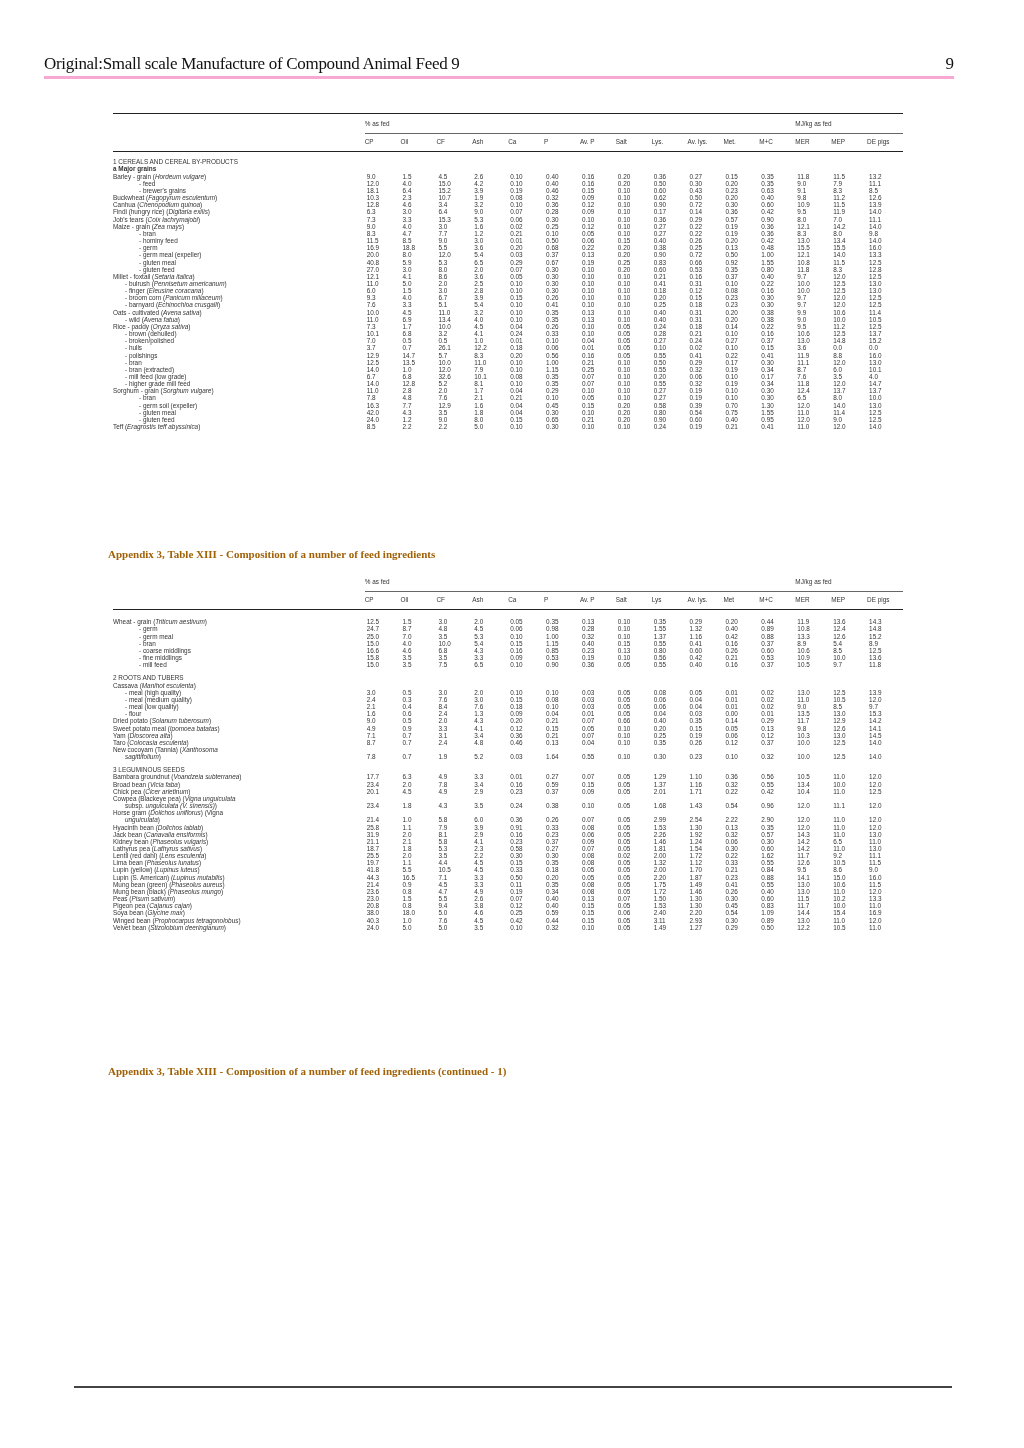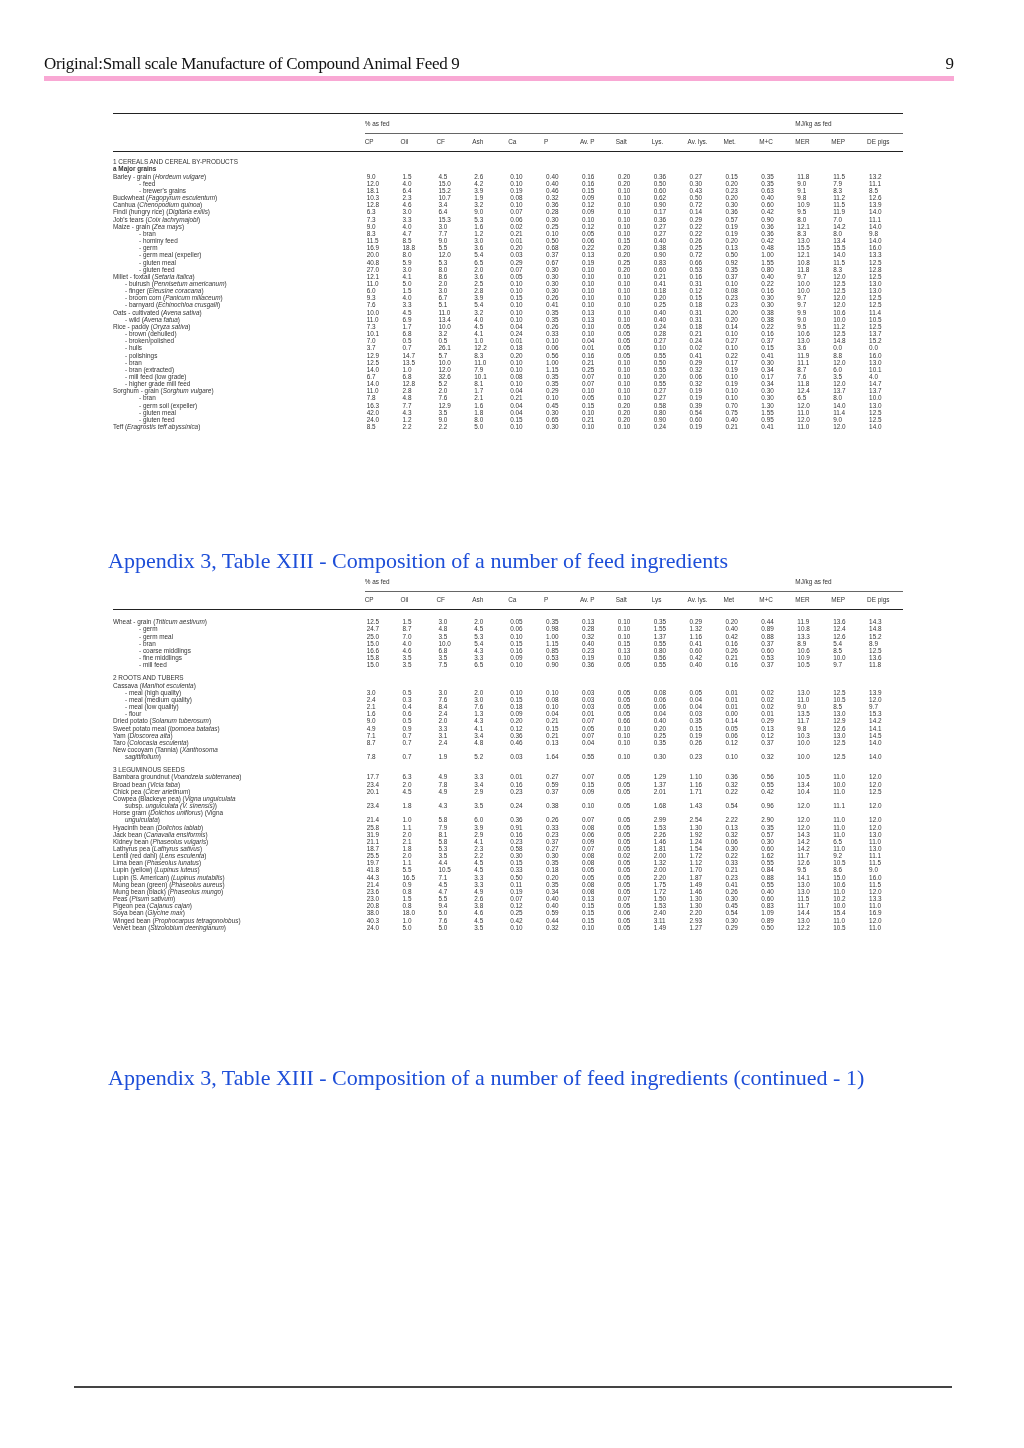--- a/index.html
+++ b/index.html
@@ -1,17 +1,17 @@
 <!DOCTYPE html>
 <html><head>
 <meta charset="utf-8">
 <style>
   html, body { margin: 0; padding: 0; background: #ffffff; }
   body { width: 1024px; height: 1448px; position: relative; overflow: hidden; font-family: "Liberation Serif", serif; color: #111; }
-  .page-header { position: absolute; left: 44px; top: 50px; width: 910px; height: 24px; border-bottom: 5px solid #f9a8d4; display: flex; justify-content: space-between; align-items: flex-end; font-size: 17px; padding-bottom: 2px; }
+  .page-header { position: absolute; left: 44px; top: 50px; width: 910px; height: 24px; border-bottom: 3px solid #f9a8d4; display: flex; justify-content: space-between; align-items: flex-end; font-size: 17px; padding-bottom: 2px; }
   .page-header .title { letter-spacing: -0.3px; }
   .page-footer-line { position: absolute; left: 74px; top: 1386px; width: 878px; border-top: 2px solid #444; }
   .tbl-wrap { position: absolute; left: 113px; width: 790px; font-family: "Liberation Sans", sans-serif; color: #333; }
   .tbl1 { top: 113px; }
   .tbl2 { top: 572px; }
   table { border-collapse: collapse; width: 100%; table-layout: fixed; font-size: 6.4px; line-height: 7.15px; }
   col.c-name { width: 195px; }
   col.c-num { width: 27.8px; }
   th { font-weight: normal; text-align: left; padding: 0 0 0 0; color: #333; }
   .top-rule { border-top: 1.5px solid #222; height: 0; }
@@ -21,21 +21,21 @@
   tr.cols th { padding-top: 4px; padding-bottom: 6px; border-bottom: 1.5px solid #222; }
   td { padding: 0; white-space: nowrap; }
   td.num { text-align: left; padding-left: 2px; }
   td.name { overflow: visible; }
   td.name .ind { padding-left: 12px; }
   td.name .ind2 { padding-left: 26px; }
   tr.section td { padding-top: 6px; text-transform: none; }
   tr.sub td { font-weight: bold; }
   tr.spacer td { height: 8px; }
   i { font-style: italic; }
-  .caption { position: absolute; left: 108px; font-size: 22px; font-family: "Liberation Serif", serif; color: #1d4ed8; }
+  .caption { position: absolute; left: 108px; font-size: 11px; font-family: "Liberation Serif", serif; color: #a16207; font-weight: bold; }
   .cap1 { top: 548px; }
   .cap2 { top: 1065px; }
 </style>
 </head>
 <body>
 
 <div class="page-header">
   <span class="title">Original:Small scale Manufacture of Compound Animal Feed 9</span>
   <span class="pagenum">9</span>
 </div>

